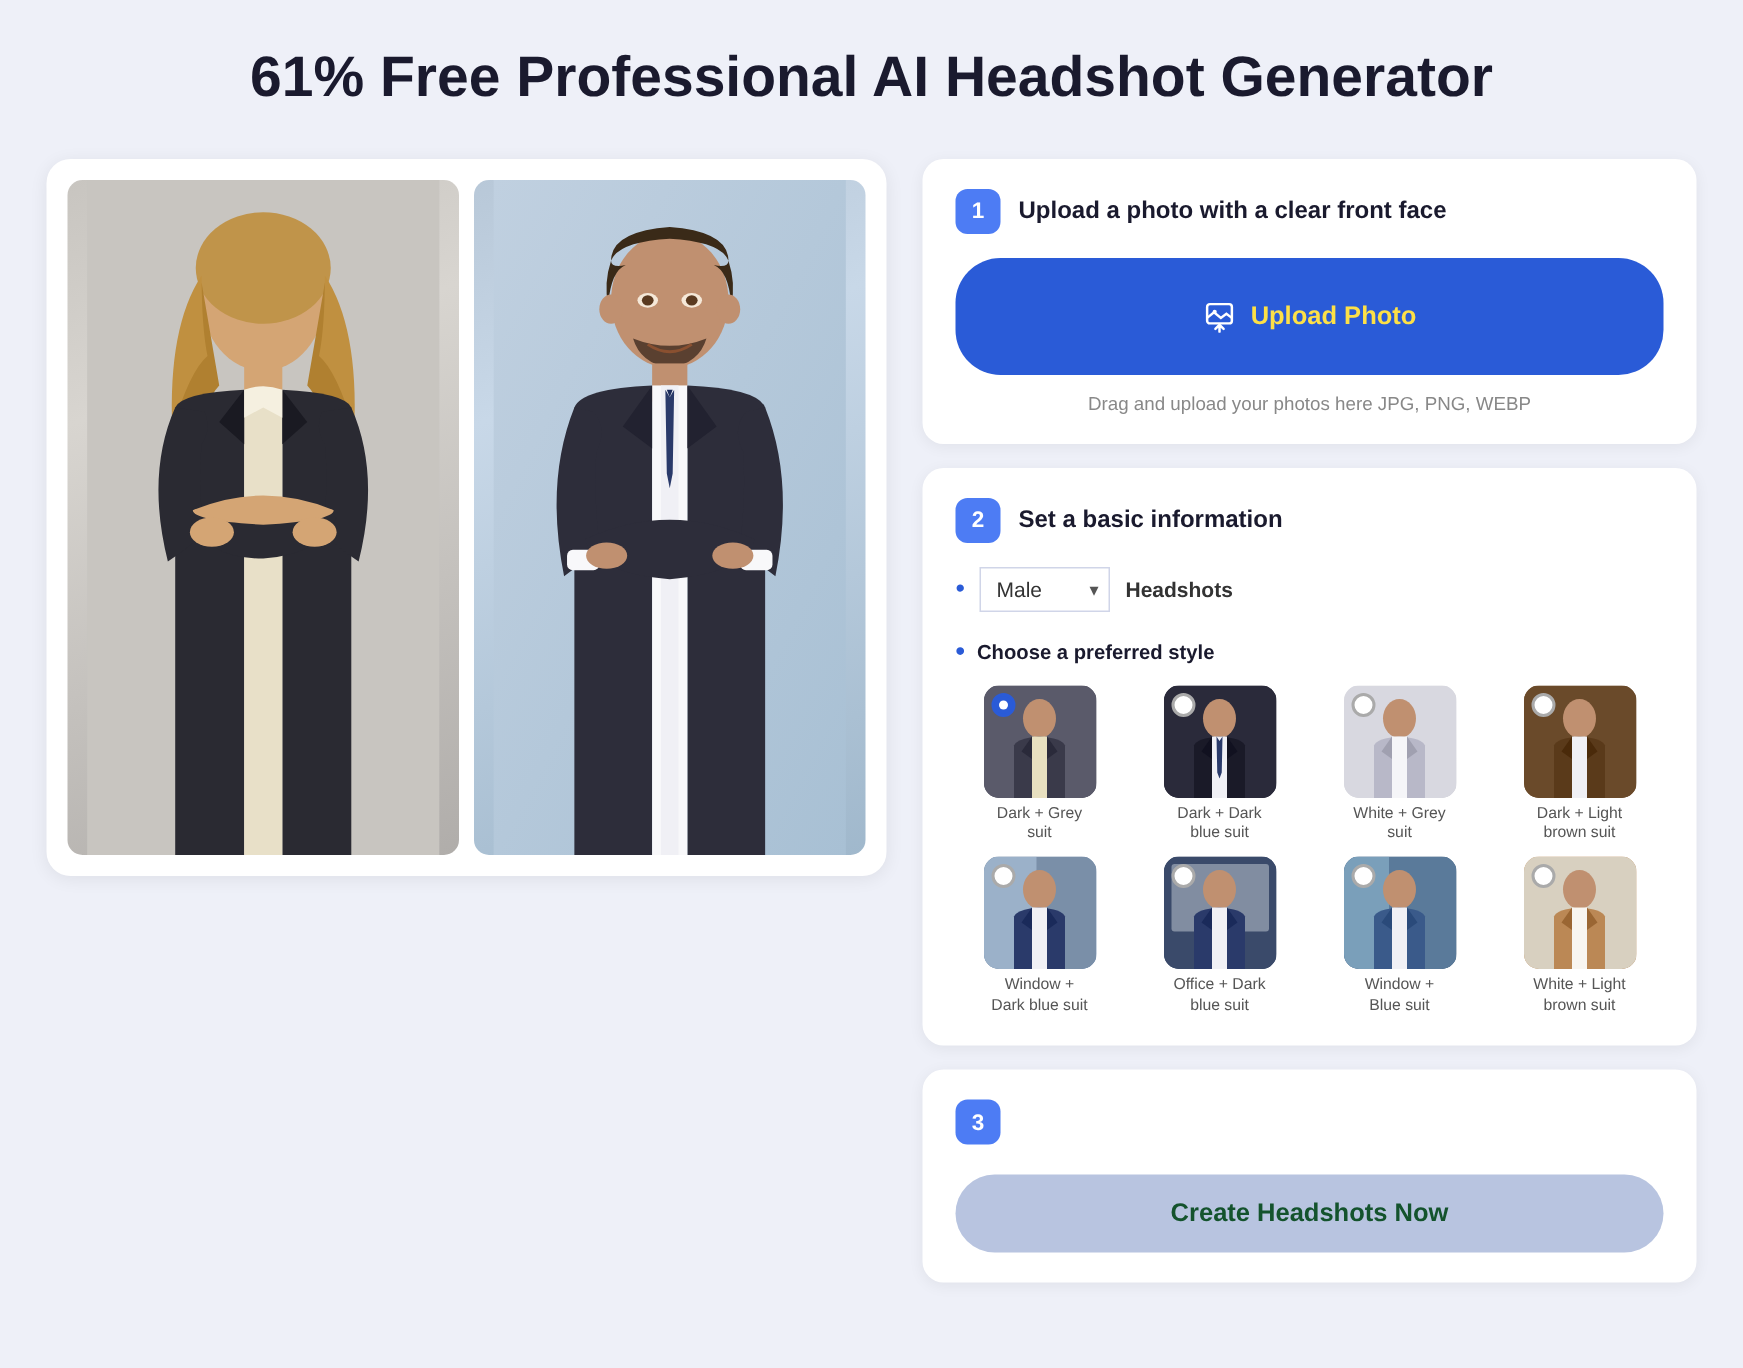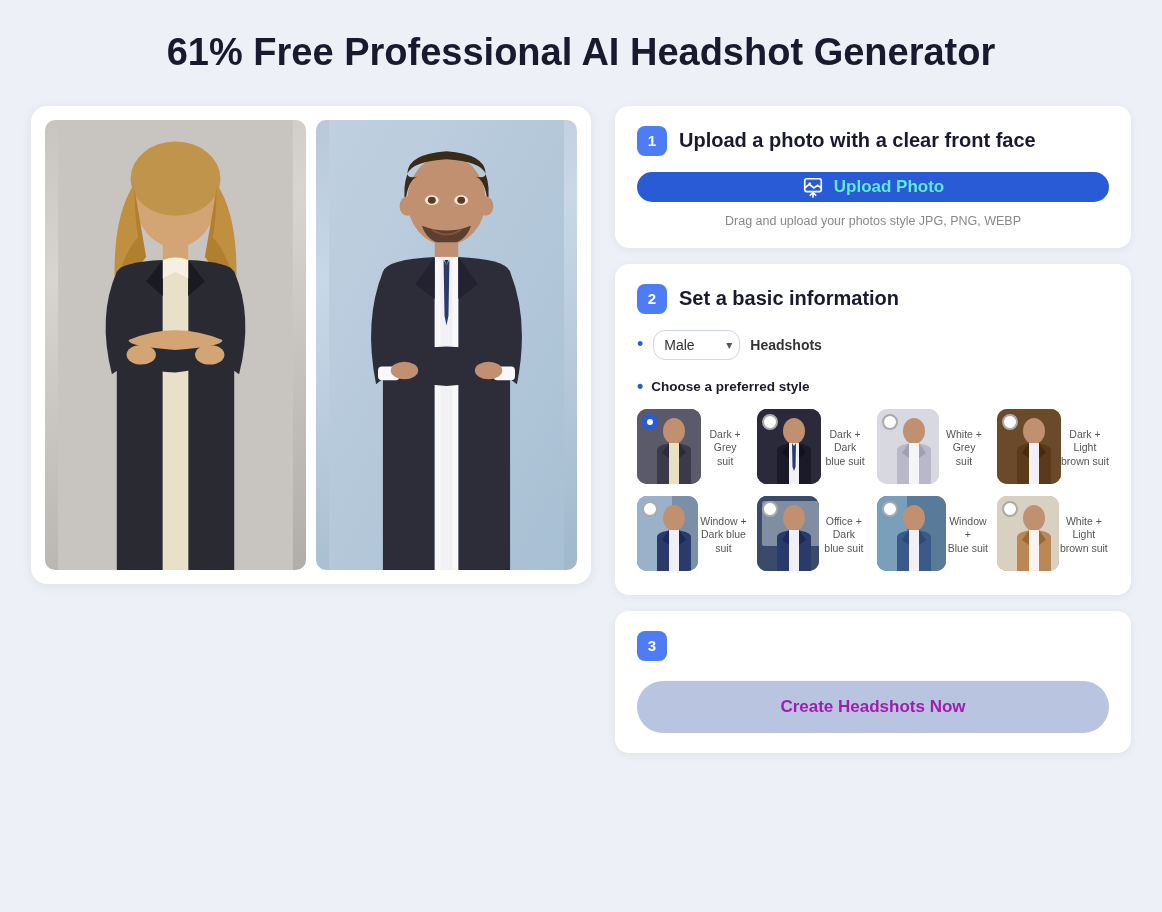--- a/index.html
+++ b/index.html
@@ -102,35 +102,35 @@
       color: white;
       border-radius: 8px;
       display: flex;
       align-items: center;
       justify-content: center;
       font-weight: 700;
       font-size: 15px;
       flex-shrink: 0;
     }
     .step-title {
-      font-size: 20px;
+      font-size: 16px;
       font-weight: 600;
       color: #1a1a2e;
     }
     .upload-btn {
       display: flex;
       align-items: center;
       justify-content: center;
       gap: 10px;
       width: 100%;
       background: #2a5bd7;
-      color: #5eead4;
+      color: #fde047;
       border: none;
       border-radius: 30px;
-      padding: 4px 24px;
+      padding: 28px 24px;
       font-size: 17px;
       font-weight: 600;
       cursor: pointer;
       margin-bottom: 12px;
     }
     .upload-hint {
       text-align: center;
       font-size: 12.5px;
       color: #888;
     }
@@ -140,21 +140,21 @@
       align-items: center;
       gap: 10px;
       margin-bottom: 16px;
     }
     .bullet {
       color: #2a5bd7;
       font-size: 18px;
     }
     .gender-select {
       border: 1.5px solid #d0d5e8;
-      border-radius: 12px;
+      border-radius: 0;
       padding: 6px 10px;
       font-size: 14px;
       color: #333;
       background: white;
       cursor: pointer;
       appearance: none;
       -webkit-appearance: none;
       padding-right: 28px;
       position: relative;
     }
@@ -186,21 +186,21 @@
       color: #1a1a2e;
       margin-bottom: 12px;
     }
     .styles-grid {
       display: grid;
       grid-template-columns: repeat(4, 1fr);
       gap: 8px;
     }
     .style-option {
       display: flex;
-      flex-direction: row;
+      flex-direction: column;
       align-items: center;
       cursor: pointer;
       position: relative;
     }
     .style-thumb {
       width: 75px;
       height: 75px;
       border-radius: 10px;
       overflow: hidden;
       position: relative;
@@ -242,21 +242,21 @@
     .thumb-img {
       width: 100%;
       height: 100%;
       position: relative;
     }
 
     
     .create-btn {
       width: 100%;
       background: #b8c4e0;
-      color: #a21caf;
+      color: #14532d;
       border: none;
       border-radius: 30px;
       padding: 16px 24px;
       font-size: 17px;
       font-weight: 600;
       cursor: pointer;
       margin-top: 4px;
     }
     .suit-1 { background: linear-gradient(135deg, #5a5a6a 0%, #3a3a4a 100%); }
     .suit-2 { background: linear-gradient(135deg, #2a2a3a 0%, #1a1a2a 100%); }
@@ -381,21 +381,21 @@
         </div>
         <button class="upload-btn">
           <svg width="22" height="22" viewBox="0 0 24 24" fill="none" xmlns="http://www.w3.org/2000/svg">
             <rect x="3" y="3" width="18" height="14" rx="2" stroke="white" stroke-width="1.8" fill="none"></rect>
             <circle cx="8.5" cy="8.5" r="1.5" fill="white"></circle>
             <path d="M3 13 L8 9 L13 13 L17 10 L21 13" stroke="white" stroke-width="1.8" fill="none"></path>
             <path d="M12 19 L12 23 M9 21 L12 18 L15 21" stroke="white" stroke-width="1.8" fill="none" stroke-linecap="round"></path>
           </svg>
           <span>Upload Photo</span>
         </button>
-        <p class="upload-hint">Drag and upload your photos style JPG, PNG, WEBP</p>
+        <p class="upload-hint">Drag and upload your photos here JPG, PNG, WEBP</p>
       </div>
 
       <div class="step-card">
         <div class="step-header">
           <div class="step-number">2</div>
           <span class="step-title">Set a basic information</span>
         </div>
         <div class="info-row">
           <span class="bullet">•</span>
           <div class="select-wrapper">

